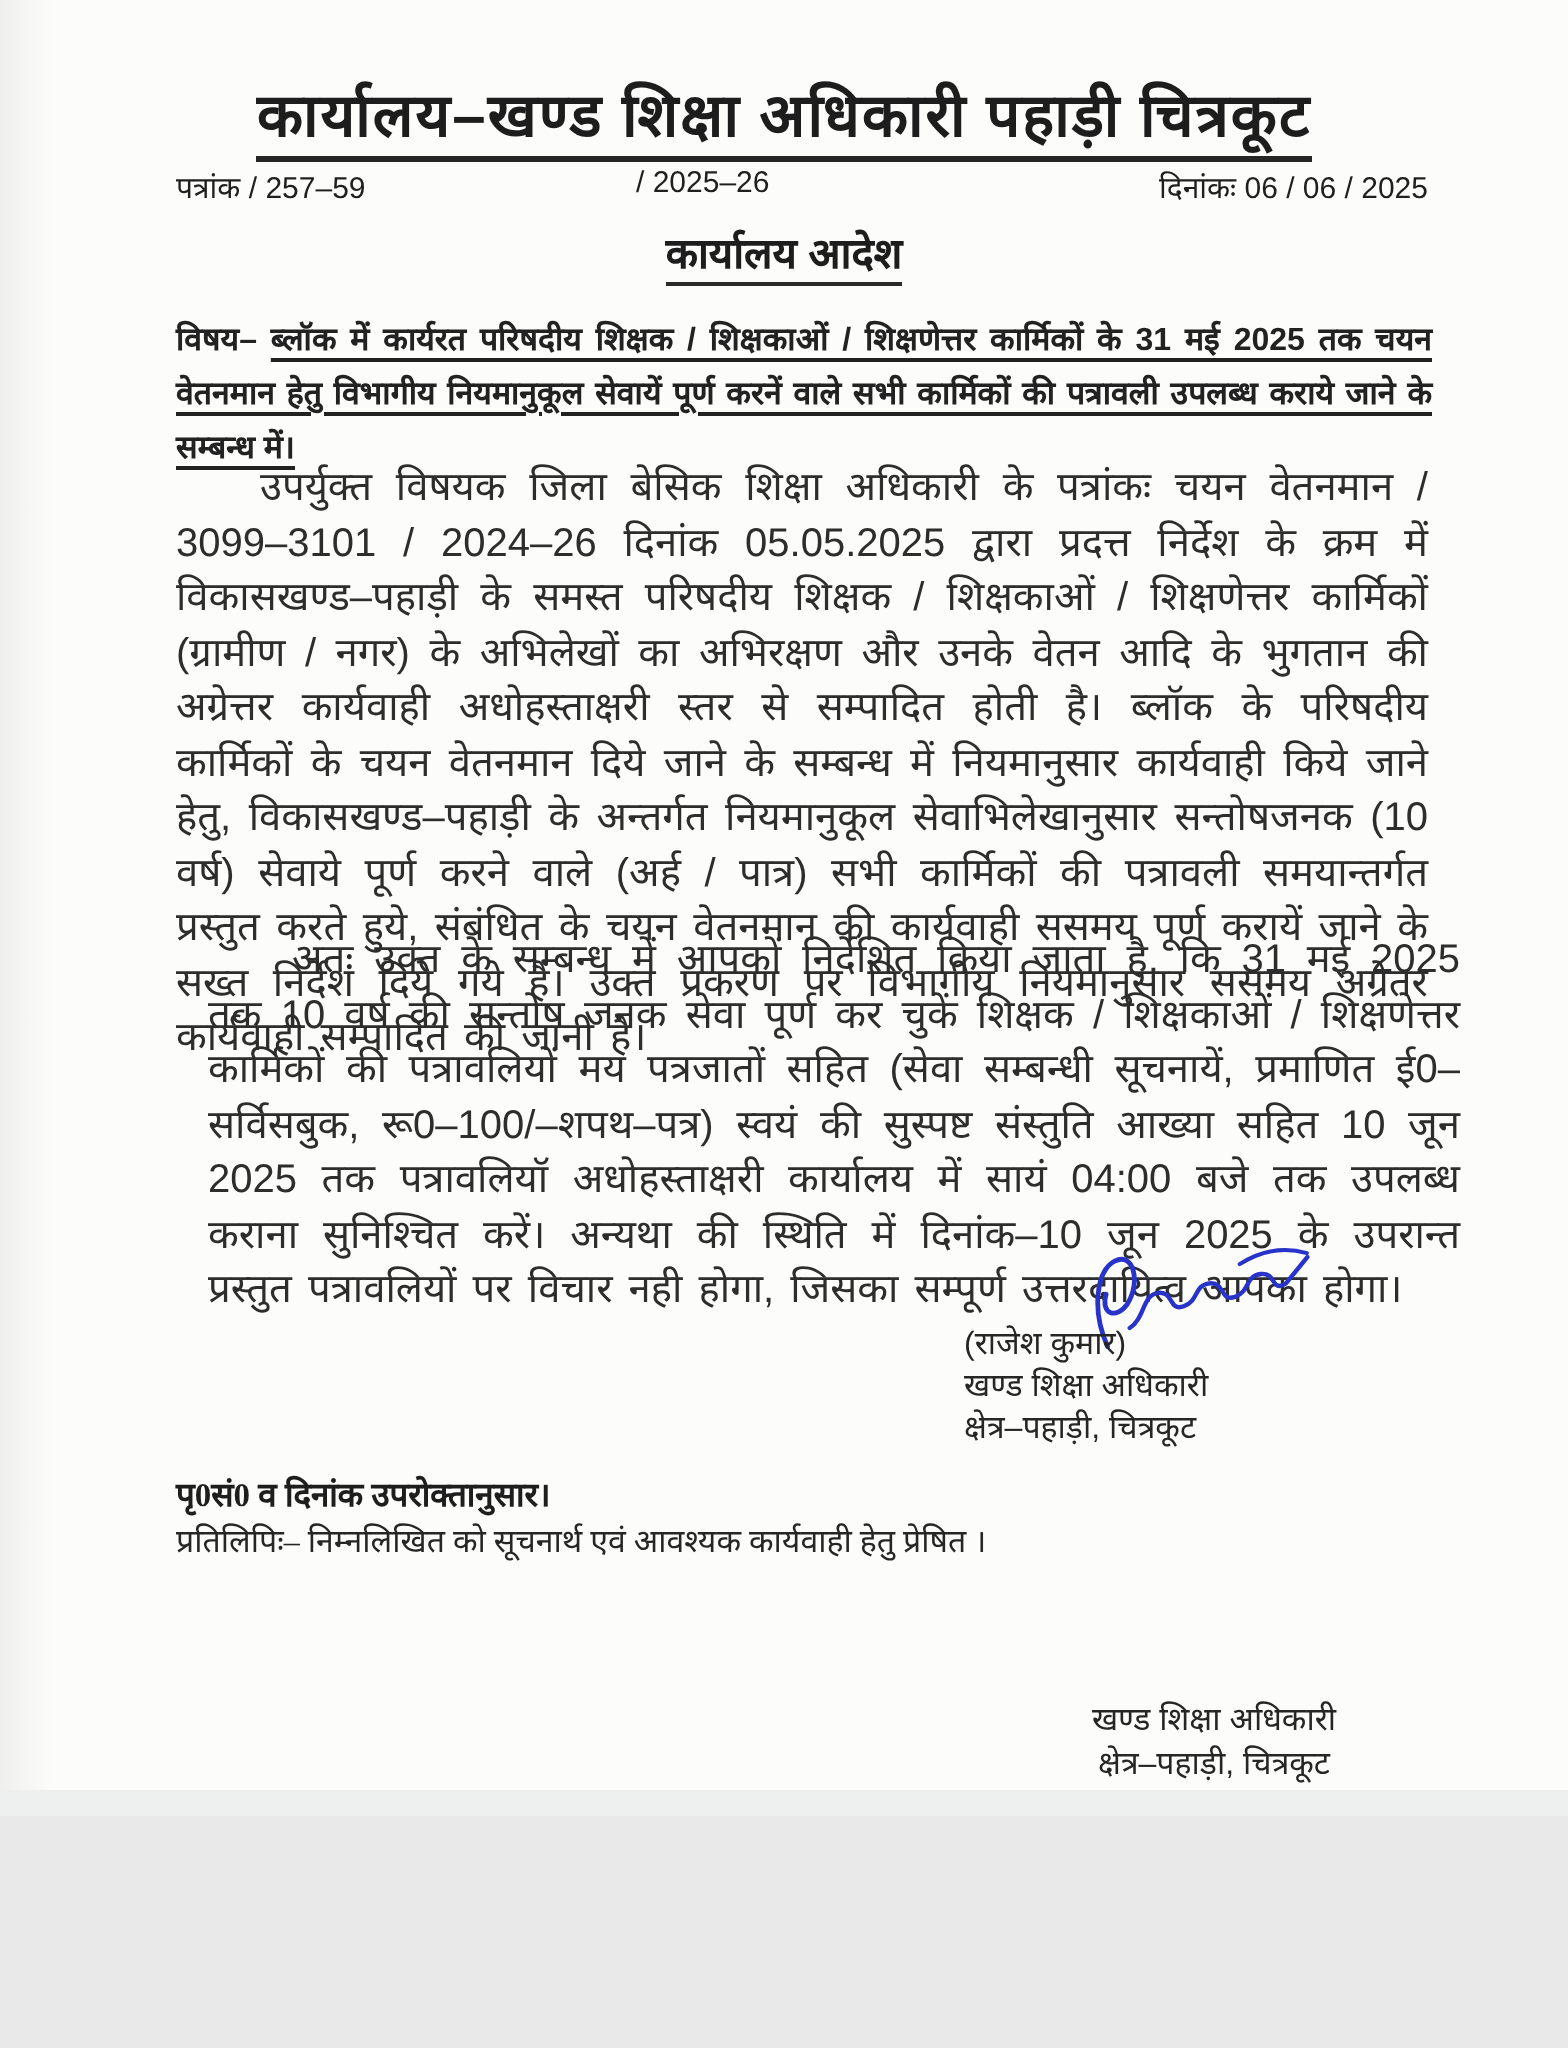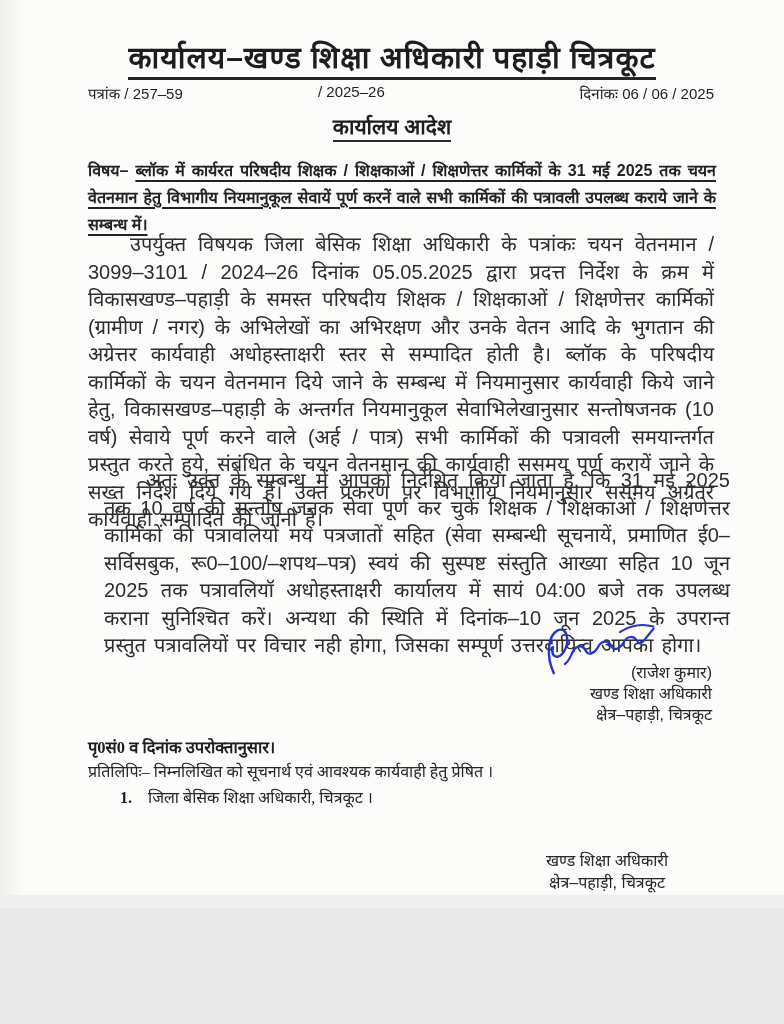--- a/index.html
+++ b/index.html
@@ -31,21 +31,21 @@
 
   .subject{position:absolute;top:157px;left:88px;width:628px;
     font-size:16px;font-weight:bold;line-height:27px;text-align:justify;color:#222;}
   .subject .subj-text{text-decoration:underline;text-underline-offset:4px;text-decoration-thickness:1.5px;}
 
   .para{position:absolute;left:88px;width:626px;font-size:20px;line-height:27.5px;
     text-align:justify;color:#2d2d2d;word-spacing:2.5px;}
   .para1{top:231px;text-indent:42px;}
   .para2{top:467px;text-indent:42px;margin-left:16px;}
 
-  .sig-block{position:absolute;top:662px;right:72px;width:230px;text-align:right;
+  .sig-block{position:absolute;top:662px;right:72px;width:230px;text-align:left;
     font-size:16px;line-height:21px;color:#262626;}
   .sig-scrawl{position:absolute;top:-42px;left:50%;transform:translateX(-46%) rotate(-6deg);}
   .sig-name{position:relative;}
 
   .footer{position:absolute;top:736px;left:88px;right:70px;font-size:16px;color:#262626;font-family:Liberation Serif, serif;}
   .ref-note{font-weight:bold;font-size:16.5px;color:#1e1e1e;line-height:24px;}
   .copy-line{line-height:24px;}
   .copy-list{margin-top:1px;}
   .copy-item{padding-left:32px;line-height:25.5px;}
   .copy-item .num{font-weight:bold;display:inline-block;width:24px;color:#1f1f1f;}
@@ -99,24 +99,20 @@
     </svg>
     <div class="sig-name">(राजेश कुमार)</div>
     <div>खण्ड शिक्षा अधिकारी</div>
     <div>क्षेत्र–पहाड़ी, चित्रकूट</div>
   </div>
 
   <div class="footer">
     <div class="ref-note">पृ0सं0 व दिनांक उपरोक्तानुसार।</div>
     <div class="copy-line">प्रतिलिपिः– निम्नलिखित को सूचनार्थ एवं आवश्यक कार्यवाही हेतु प्रेषित ।</div>
     <div class="copy-list">
-      <div class="copy-item">
-        <span class="num">1.</span>
-        <span>जिला बेसिक शिक्षा अधिकारी, चित्रकूट ।</span>
-      </div>
     </div>
   </div>
 
   <div class="officer-block">
     <div>खण्ड शिक्षा अधिकारी</div>
     <div>क्षेत्र–पहाड़ी, चित्रकूट</div>
   </div>
 
   <div class="rule"></div>
   <div class="pageline">

